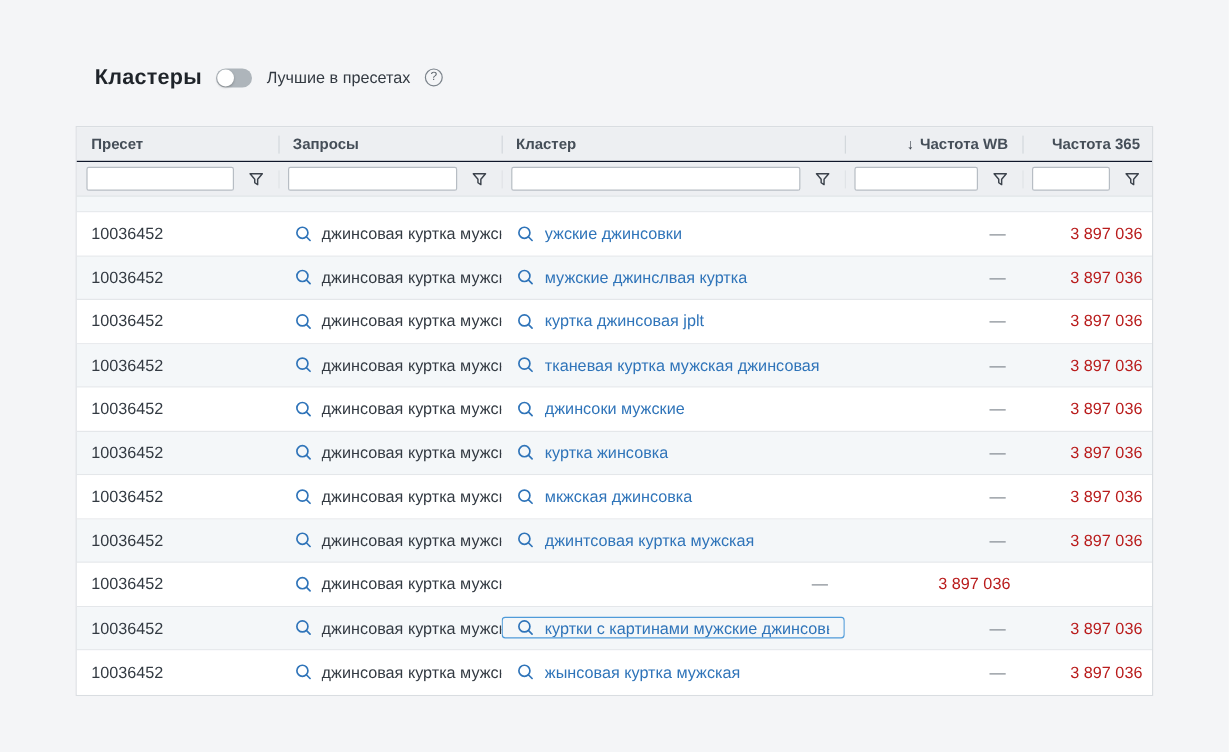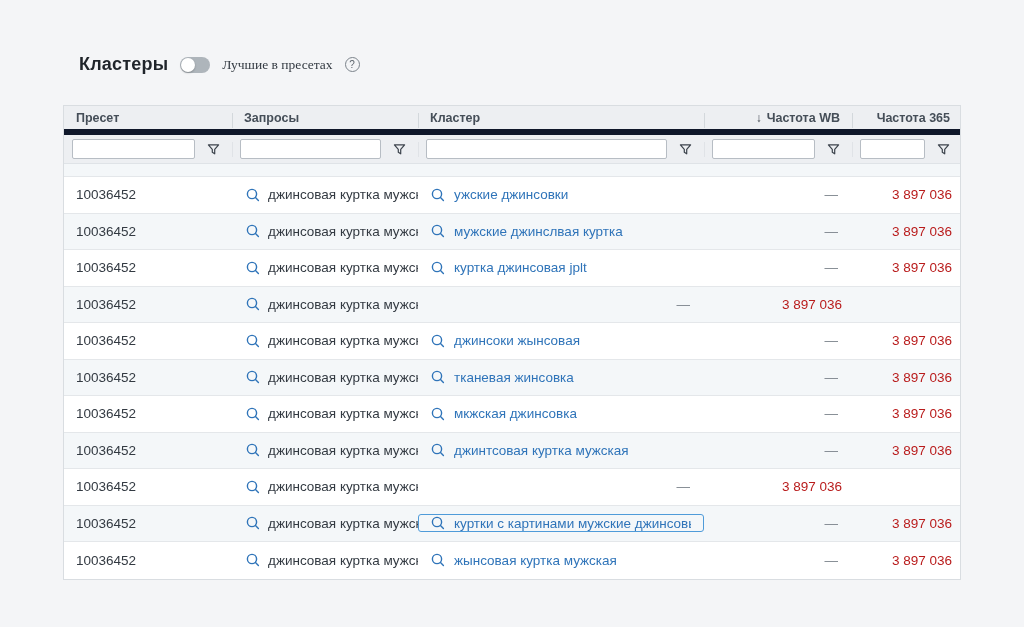--- a/index.html
+++ b/index.html
@@ -17,34 +17,34 @@
   }
   .page-title { font-size:18px; font-weight:bold; color:#1f242a; letter-spacing:0.2px; }
   .toggle {
     width:30px; height:16px; border-radius:8px;
     background:#aeb5bb; position:relative; cursor:pointer; flex:0 0 auto;
   }
   .toggle .knob {
     position:absolute; left:1px; top:1px; width:14px; height:14px;
     border-radius:50%; background:#fff; box-shadow:0 1px 2px rgba(0,0,0,.25);
   }
-  .toggle-label { font-size:13.5px; color:#333a42;font-family:Liberation Serif, serif; }
+  .toggle-label { font-size:13.5px; color:#333a42; }
   .help-icon {
     width:15px; height:15px; border-radius:50%;
     border:1px solid #7b838b; color:#5d656d;
     font-size:10px; line-height:13px; text-align:center; flex:0 0 auto;
   }
   .table {
     position:absolute; left:63px; top:105px; width:898px;
     background:#fff; border:1px solid #d9dde1;
   }
   .grid { display:grid; grid-template-columns:168px 186px 286px 148px 110px; }
   .header-row {
     background:#edeff2; height:29px;
-    border-bottom:6px solid #0f172a;
+    border-bottom:1px solid #0f172a;
   }
   .header-cell {
     display:flex; align-items:center; padding:0 12px;
     font-size:12.5px; font-weight:bold; color:#454e58;
     position:relative; gap:5px; white-space:nowrap;
   }
   .header-cell.right { justify-content:flex-end; }
   .header-cell:not(:first-child)::before {
     content:""; position:absolute; left:0; top:7px; height:15px;
     width:1px; background:#d3d8dc;
@@ -263,20 +263,31 @@
     </div>
     <div class="cell cluster-cell">
       <span class="sicon">
         <svg width="14" height="14" viewBox="0 0 14 14">
               <circle cx="6" cy="6" r="4.6" fill="none" stroke="#2f74b9" stroke-width="1.4"></circle>
               <line x1="9.5" y1="9.5" x2="12.4" y2="12.4" stroke="#2f74b9" stroke-width="1.4" stroke-linecap="round"></line>
             </svg>
       </span>
       <span class="cluster-text">джинсовая куртка мужска</span>
     </div>
+    <div class="cell query-cell">
+      <div class="query-inner">
+        <span class="sicon">
+          <svg width="14" height="14" viewBox="0 0 14 14">
+                <circle cx="6" cy="6" r="4.6" fill="none" stroke="#2f74b9" stroke-width="1.4"></circle>
+                <line x1="9.5" y1="9.5" x2="12.4" y2="12.4" stroke="#2f74b9" stroke-width="1.4" stroke-linecap="round"></line>
+              </svg>
+        </span>
+        <span class="query-text">тканевая куртка мужская джинсовая</span>
+      </div>
+    </div>
     <div class="cell freq-wb-cell">
       <span>—</span>
     </div>
     <div class="cell freq-365-cell">
       <span>3 897 036</span>
     </div>
   </div>
       <div class="grid data-row">
     <div class="cell preset-cell">
       <span>10036452</span>
@@ -291,21 +302,21 @@
       <span class="cluster-text">джинсовая куртка мужска</span>
     </div>
     <div class="cell query-cell">
       <div class="query-inner">
         <span class="sicon">
           <svg width="14" height="14" viewBox="0 0 14 14">
                 <circle cx="6" cy="6" r="4.6" fill="none" stroke="#2f74b9" stroke-width="1.4"></circle>
                 <line x1="9.5" y1="9.5" x2="12.4" y2="12.4" stroke="#2f74b9" stroke-width="1.4" stroke-linecap="round"></line>
               </svg>
         </span>
-        <span class="query-text">джинсоки жынсовая</span>
+        <span class="query-text">джинсоки мужские</span>
       </div>
     </div>
     <div class="cell freq-wb-cell">
       <span>—</span>
     </div>
     <div class="cell freq-365-cell">
       <span>3 897 036</span>
     </div>
   </div>
       <div class="grid data-row alt">
@@ -322,21 +333,21 @@
       <span class="cluster-text">джинсовая куртка мужска</span>
     </div>
     <div class="cell query-cell">
       <div class="query-inner">
         <span class="sicon">
           <svg width="14" height="14" viewBox="0 0 14 14">
                 <circle cx="6" cy="6" r="4.6" fill="none" stroke="#2f74b9" stroke-width="1.4"></circle>
                 <line x1="9.5" y1="9.5" x2="12.4" y2="12.4" stroke="#2f74b9" stroke-width="1.4" stroke-linecap="round"></line>
               </svg>
         </span>
-        <span class="query-text">тканевая жинсовка</span>
+        <span class="query-text">куртка жинсовка</span>
       </div>
     </div>
     <div class="cell freq-wb-cell">
       <span>—</span>
     </div>
     <div class="cell freq-365-cell">
       <span>3 897 036</span>
     </div>
   </div>
       <div class="grid data-row">

